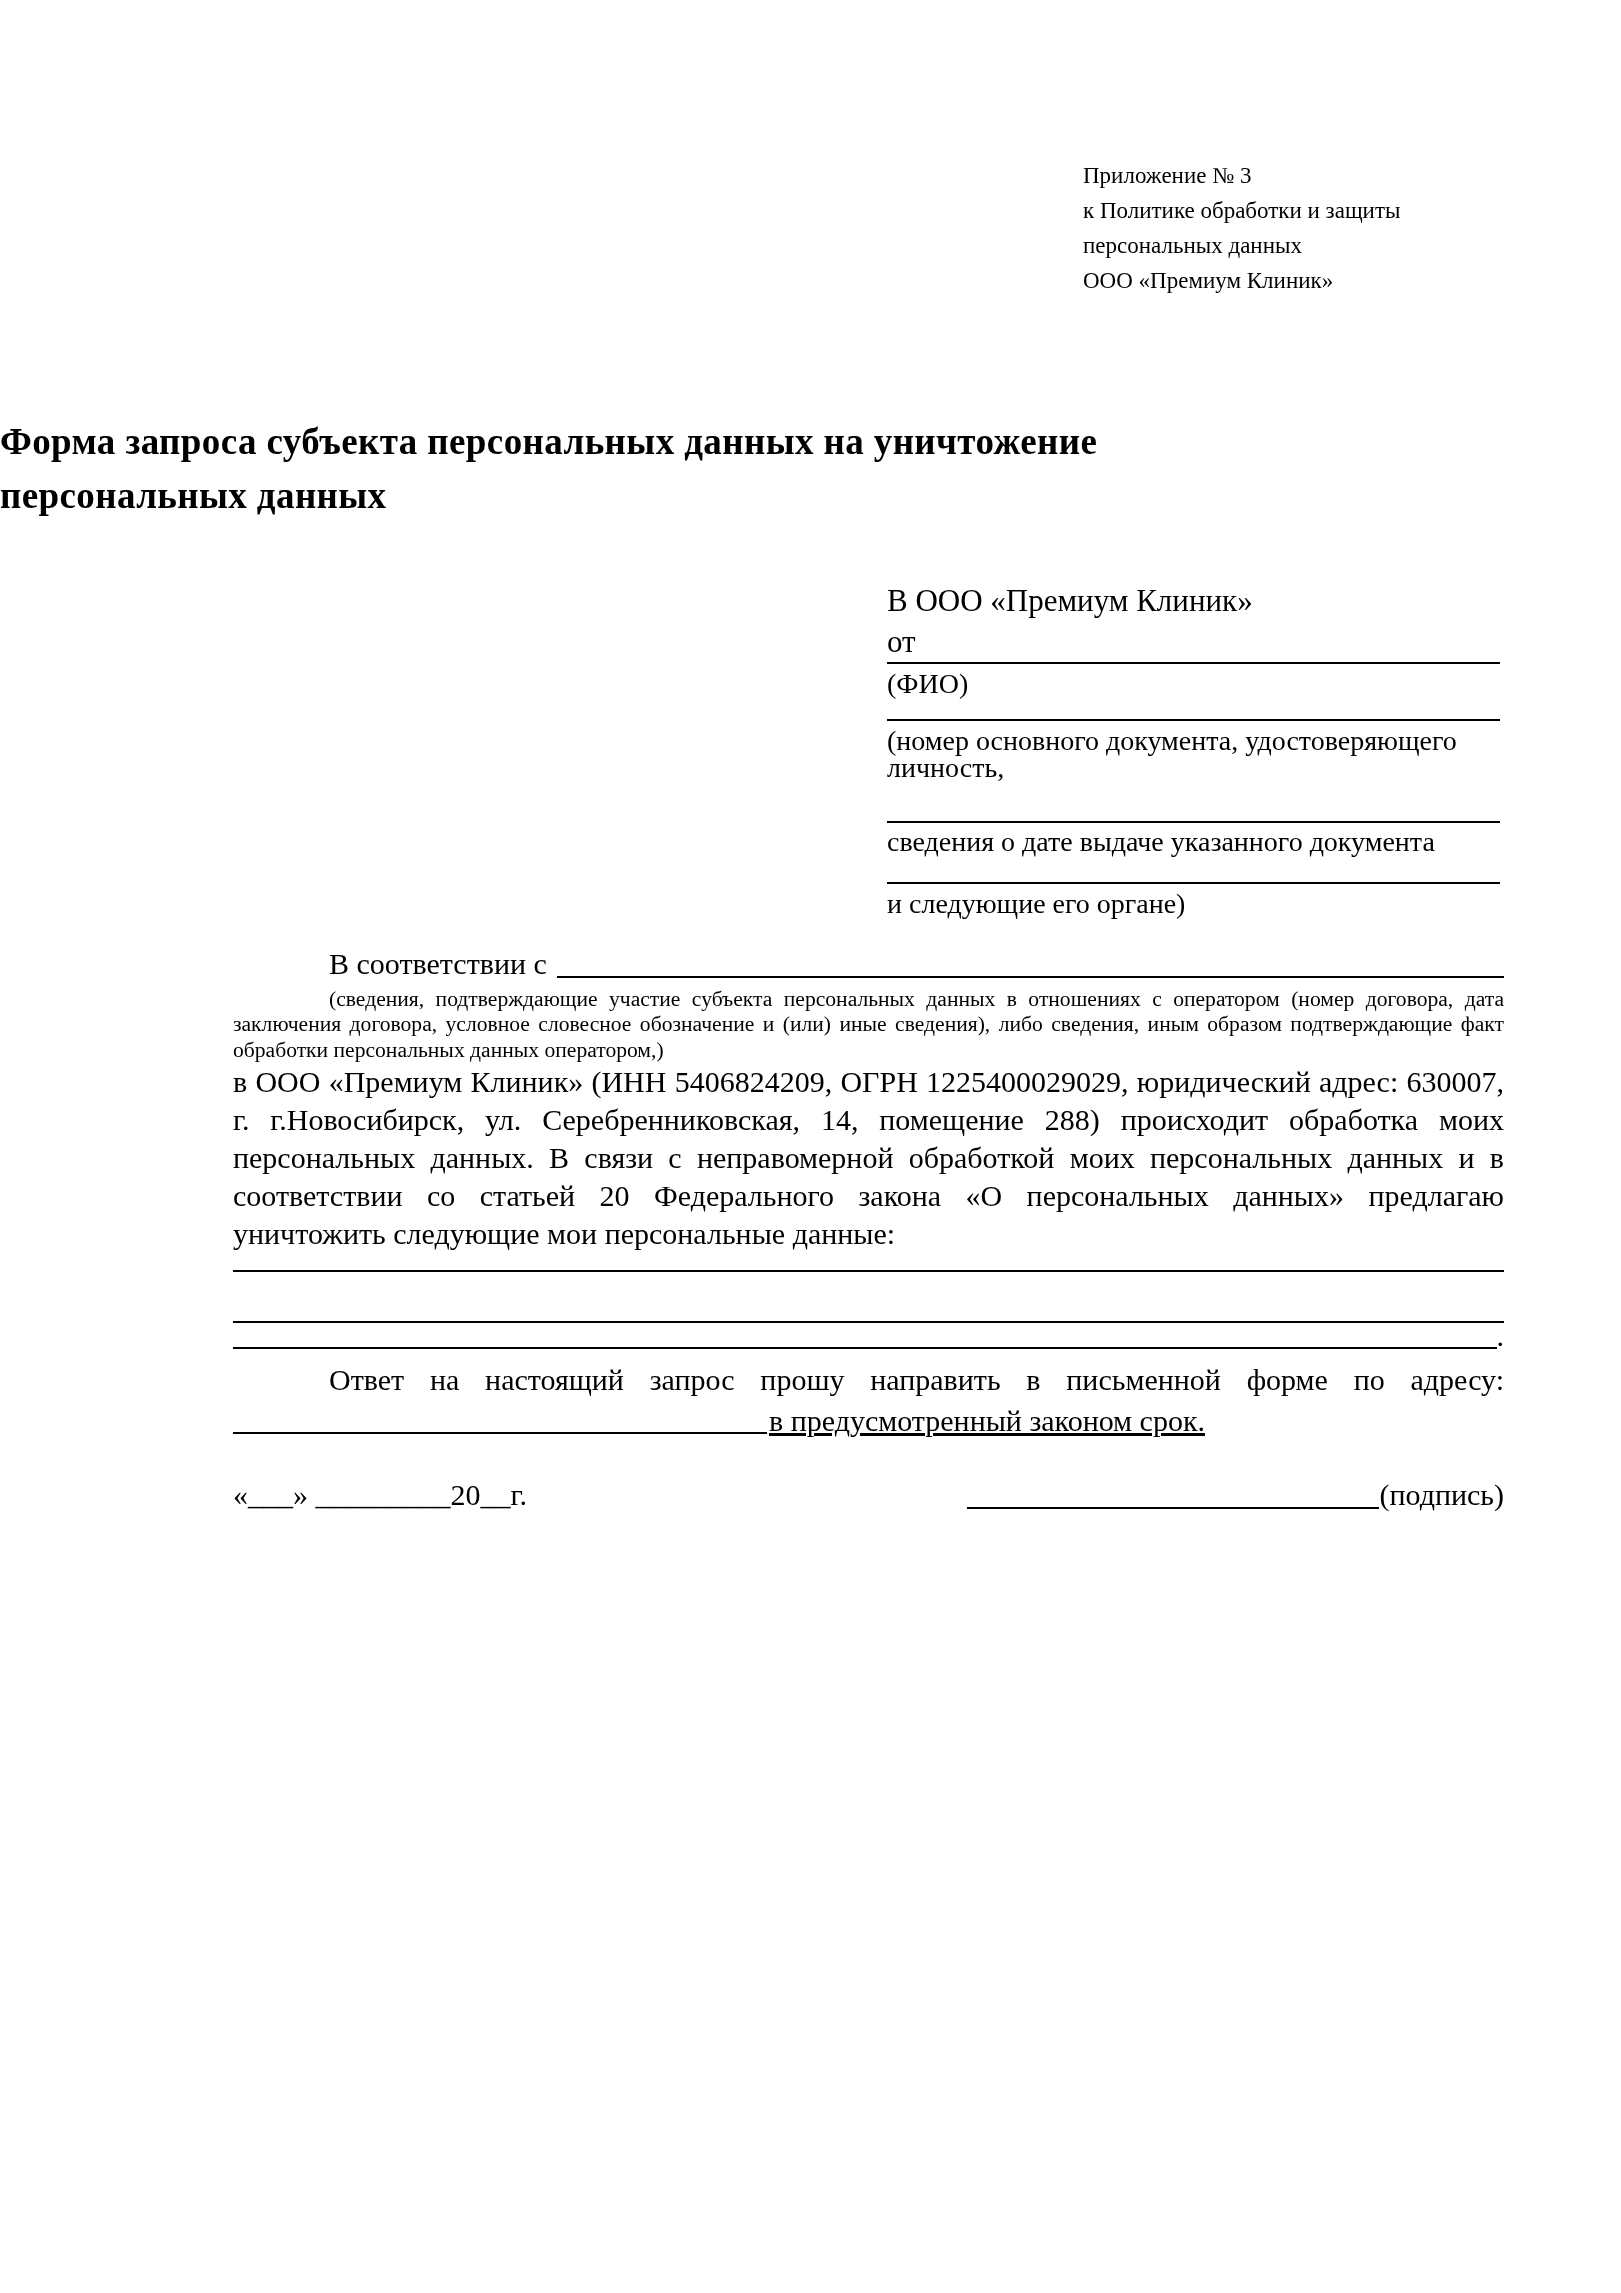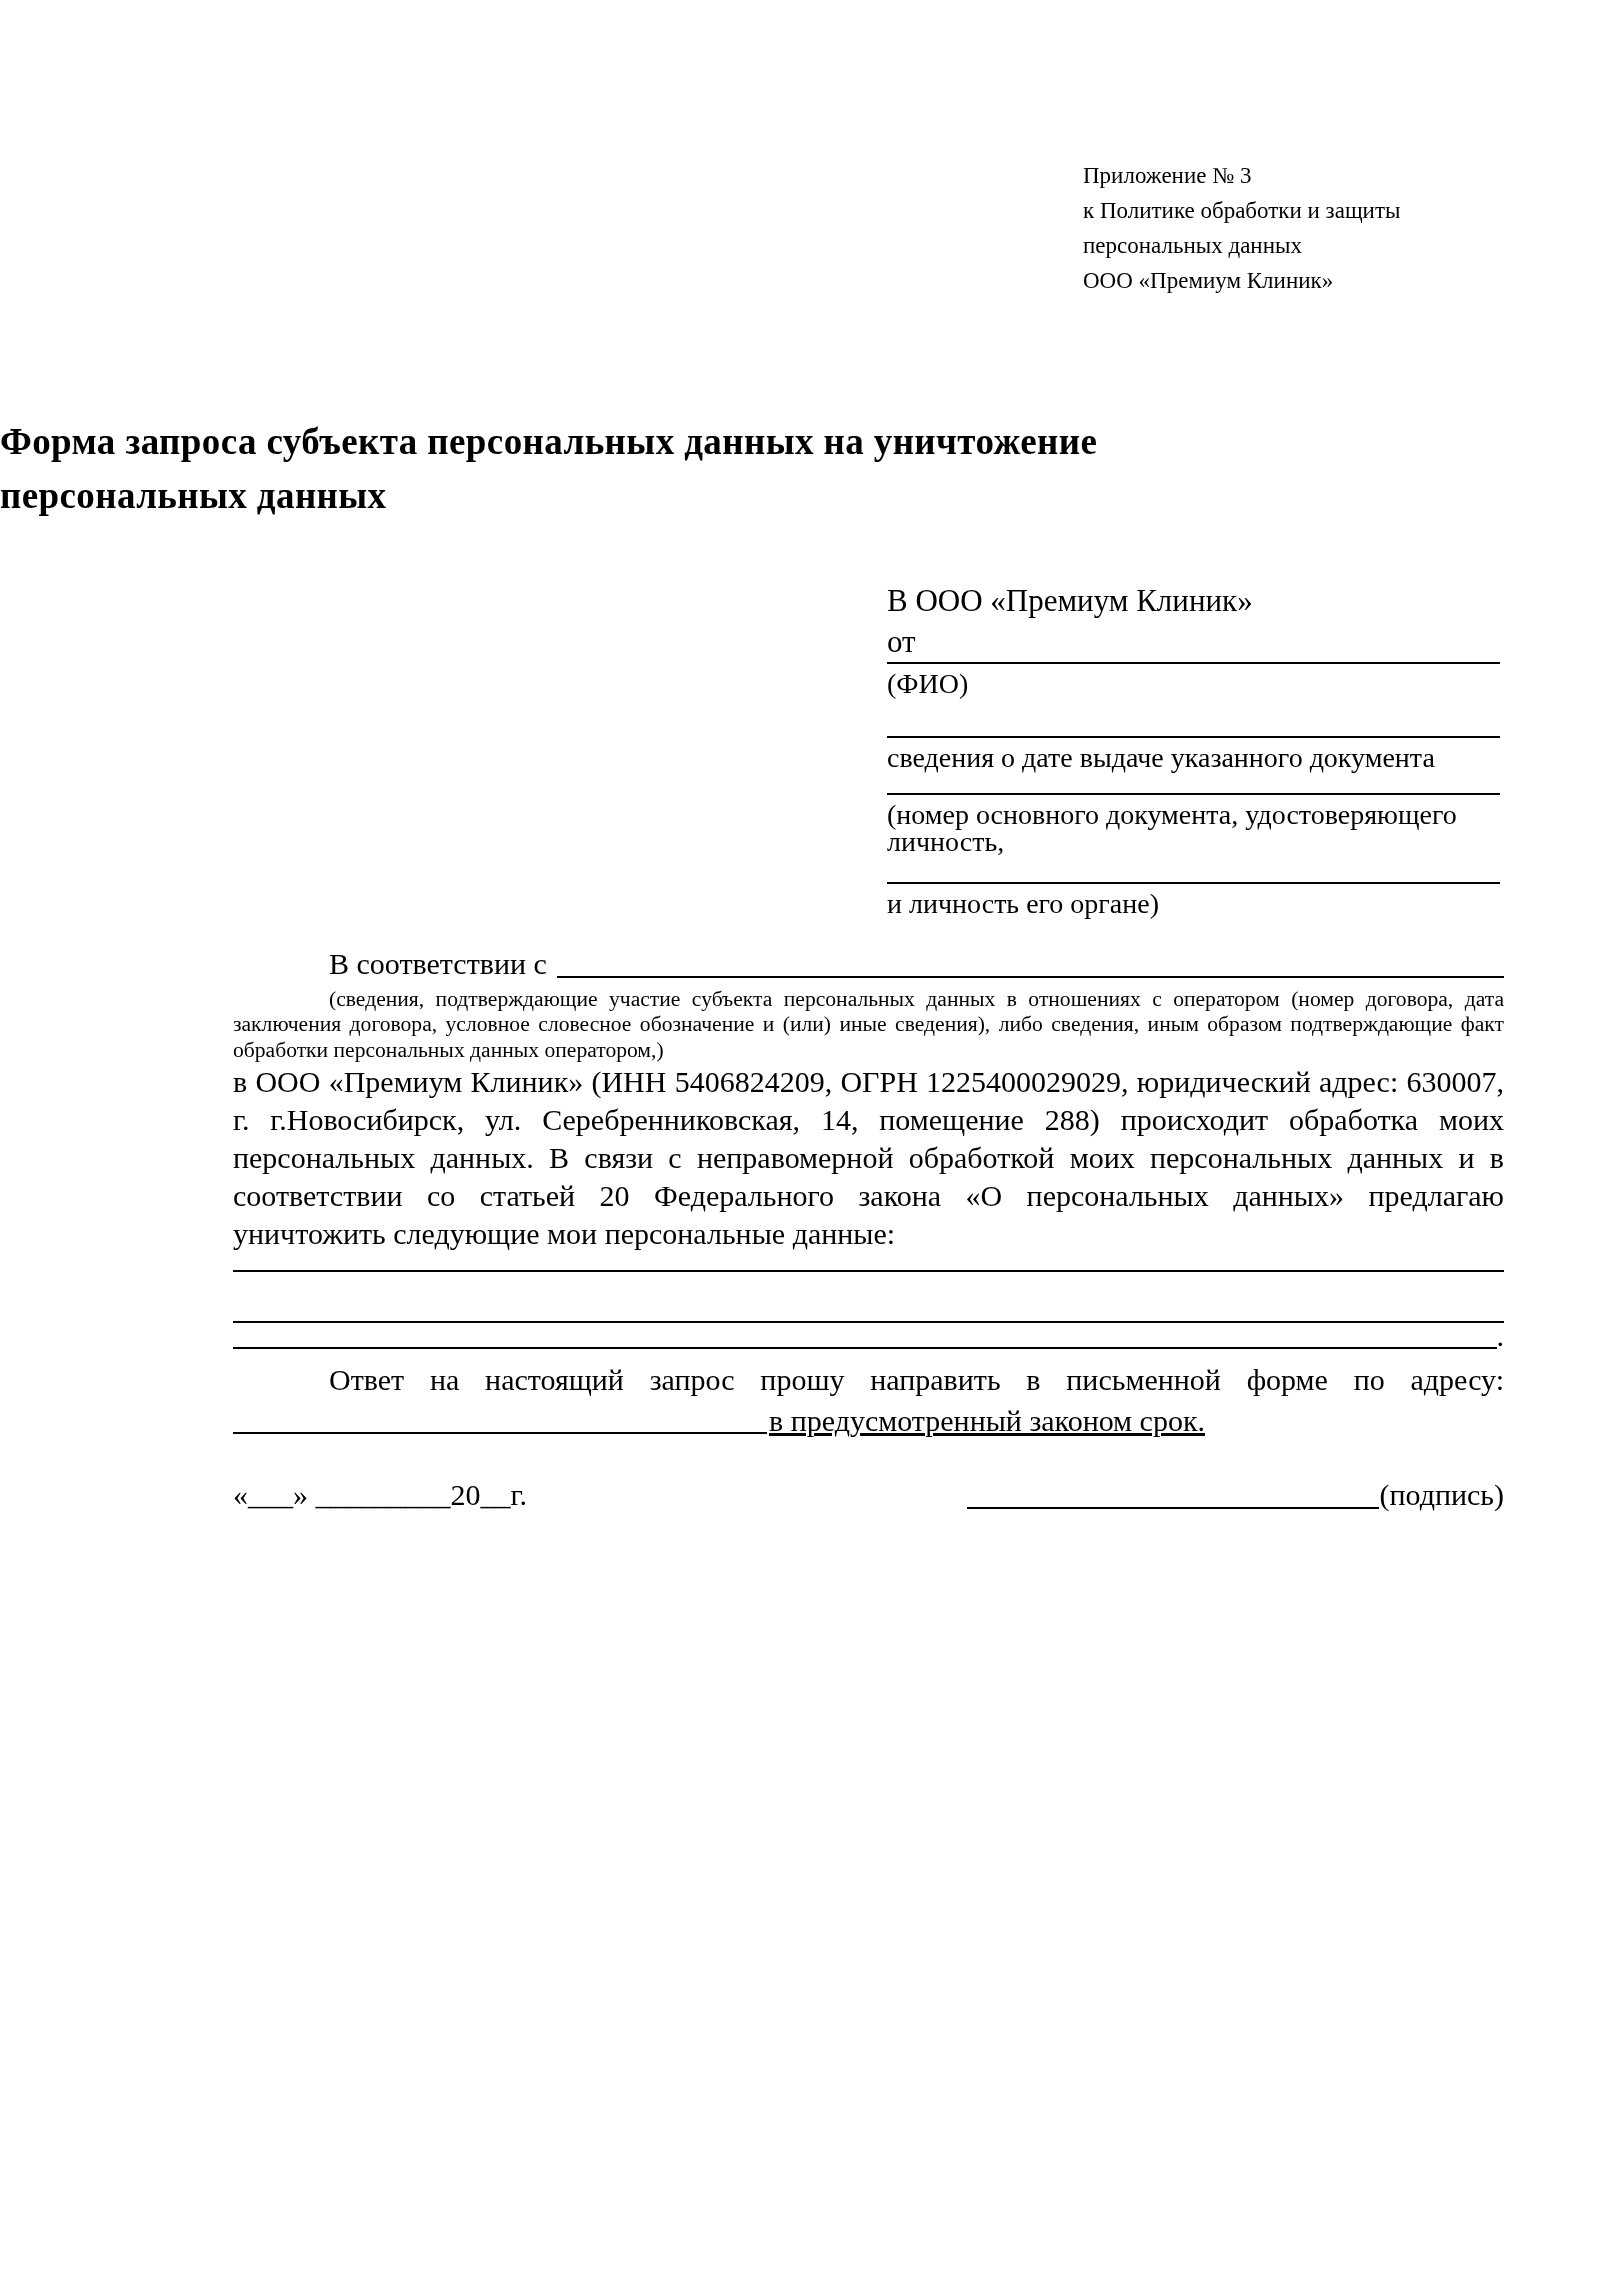--- a/index.html
+++ b/index.html
@@ -88,31 +88,31 @@
   </div>
 
   <div class="addressee">
     <div class="addr-to">В ООО «Премиум Клиник»</div>
     <div class="addr-from">от</div>
 
     <div class="field f1">
       <div class="blank"></div>
       <div class="cap">(ФИО)</div>
     </div>
+    <div class="field f2">
+      <div class="blank"></div>
+      <div class="cap">(номер основного документа, удостоверяющего личность,</div>
+    </div>
     <div class="field f3">
       <div class="blank"></div>
       <div class="cap">сведения о дате выдаче указанного документа</div>
     </div>
-    <div class="field f2">
-      <div class="blank"></div>
-      <div class="cap">(номер основного документа, удостоверяющего личность,</div>
-    </div>
     <div class="field f4">
       <div class="blank"></div>
-      <div class="cap">и личность его органе)</div>
+      <div class="cap">и следующие его органе)</div>
     </div>
   </div>
 
   <div class="bodytext">
 
     <div class="row accordance">
       <span class="indent"></span>
       <span class="lbl">В соответствии с</span>
       <span class="fill"></span>
     </div>

